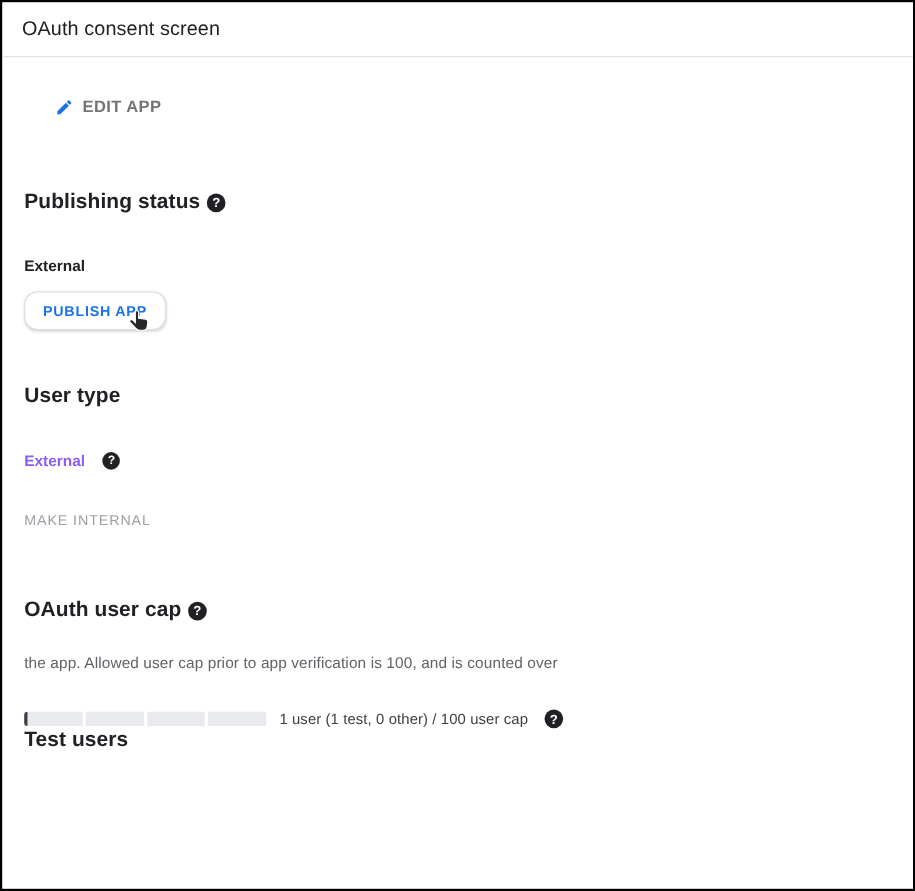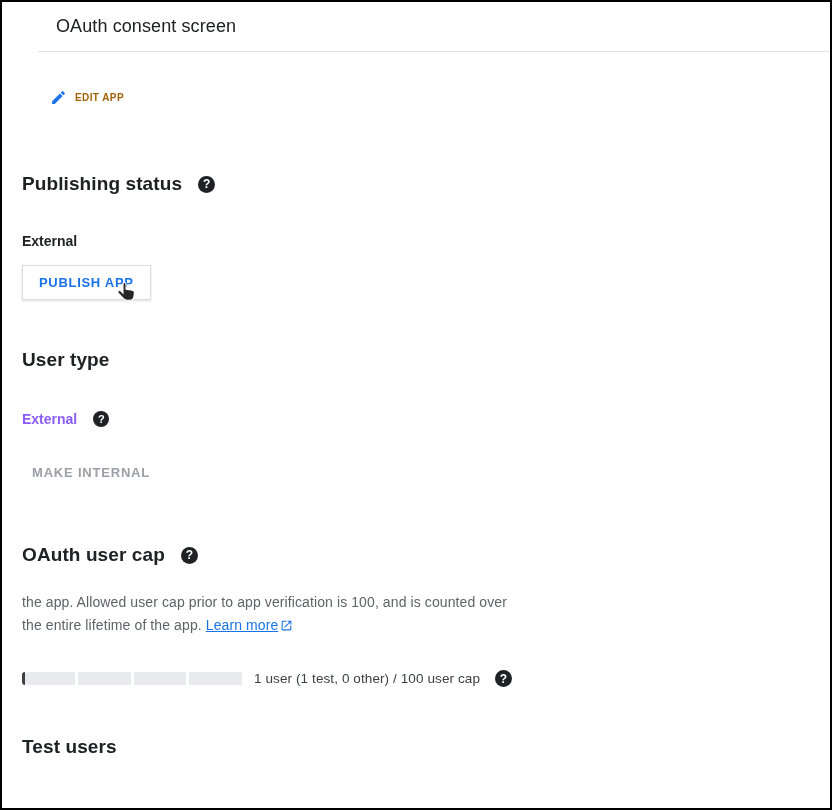--- a/index.html
+++ b/index.html
@@ -11,21 +11,20 @@
     color: #202124;
     overflow: hidden;
     position: relative;
   }
   .header {
     height: 50px;
     display: flex;
     align-items: center;
     padding-left: 18px;
     border-bottom: 1px solid #dfe1e5;
-    margin-left: 36px;
   }
   .page-title {
     font-size: 18px;
     font-weight: 400;
     color: #202124;
     letter-spacing: 0.1px;
   }
   .main { padding: 0 20px 30px 20px; }
 
   .app-row {
@@ -39,32 +38,32 @@
     color: #202124;
     letter-spacing: 0.2px;
   }
   .edit-app-btn {
     margin-left: 26px;
     display: flex;
     align-items: center;
     gap: 8px;
     background: none;
     border: none;
-    color: #a16207;
-    font-family: "Liberation Sans", sans-serif;
-    font-size: 10px;
+    color: #737373;
+    font-family: "Liberation Sans", sans-serif;
+    font-size: 15px;
     font-weight: 600;
     letter-spacing: 0.4px;
     cursor: pointer;
     padding: 4px 2px;
   }
   .section-heading-row {
     display: flex;
     align-items: center;
-    gap: 16px;
+    gap: 6px;
   }
   h2 {
     font-size: 19px;
     font-weight: 700;
     color: #202124;
     letter-spacing: 0.1px;
   }
   .help-icon {
     width: 17px;
     height: 17px;
@@ -85,21 +84,21 @@
     margin-top: 38px;
     font-size: 14px;
     font-weight: 700;
     color: #202124;
   }
   .publish-btn-wrap { position: relative; display: inline-block; margin-top: 16px; }
   .publish-app-btn {
     position: relative;
     background: #ffffff;
     border: 1px solid #dadce0;
-    border-radius: 0;
+    border-radius: 12px;
     box-shadow: 0 1px 2px rgba(60,64,67,0.18);
     color: #1a73e8;
     font-family: "Liberation Sans", sans-serif;
     font-size: 13px;
     font-weight: 700;
     letter-spacing: 0.7px;
     padding: 9px 16px 9px 16px;
     cursor: pointer;
   }
   .cursor-icon {
@@ -119,28 +118,28 @@
     gap: 16px;
   }
   .user-type-value {
     font-size: 14px;
     font-weight: 700;
     color: #8b5cf6;
   }
   .user-type-row .help-icon { width: 16px; height: 16px; min-width: 16px; font-size: 11px; }
   .make-internal-btn {
     margin-top: 36px;
-    margin-left: 10px;
+    margin-left: 0;
     display: block;
     background: none;
     border: none;
     color: #9aa0a6;
     font-family: "Liberation Sans", sans-serif;
     font-size: 13px;
-    font-weight: 700;
+    font-weight: 400;
     letter-spacing: 0.8px;
     cursor: pointer;
     padding: 2px 0;
   }
   .oauth-cap-heading { margin-top: 62px; }
   .cap-description {
     margin-top: 25px;
     font-size: 14px;
     color: #5f6368;
     line-height: 23px;
@@ -182,21 +181,21 @@
     background: #3c4043;
     border-radius: 7px 0 0 7px;
   }
   .usage-text {
     margin-left: 12px;
     font-size: 13.5px;
     color: #3c4043;
     letter-spacing: 0.1px;
   }
   .usage-row .help-icon { margin-left: 15px; }
-  .test-users-heading { margin-top: 49px; }
+  .test-users-heading { }
 </style>
 </head>
 <body>
 
 <div class="header">
   <span class="page-title">OAuth consent screen</span>
 </div>
 
 <div class="main">
 
@@ -238,25 +237,20 @@
 
   <button class="make-internal-btn">MAKE INTERNAL</button>
 
   <div class="section-heading-row oauth-cap-heading">
     <h2>OAuth user cap</h2>
     <span class="help-icon">?</span>
   </div>
 
   <div class="cap-description">
     <div>the app. Allowed user cap prior to app verification is 100, and is counted over</div>
-    <div>
-      <span>the entire lifetime of the app. </span><span class="learn-more-link">Learn more</span><span class="external-link-icon"><svg width="13" height="13" viewBox="0 0 24 24">
-            <path fill="#1a73e8" d="M19 19H5V5h7V3H5c-1.11 0-2 .9-2 2v14c0 1.1.89 2 2 2h14c1.1 0 2-.9 2-2v-7h-2v7zM14 3v2h3.59l-9.83 9.83 1.41 1.41L19 6.41V10h2V3h-7z"></path>
-          </svg></span>
-    </div>
   </div>
 
   <div class="usage-row">
     <div class="progress-bar">
       <div class="progress-segment"></div>
       <div class="progress-segment"></div>
       <div class="progress-segment"></div>
       <div class="progress-segment"></div>
       <div class="progress-fill" id="progress-fill" style="width: 3px;"></div>
     </div>

